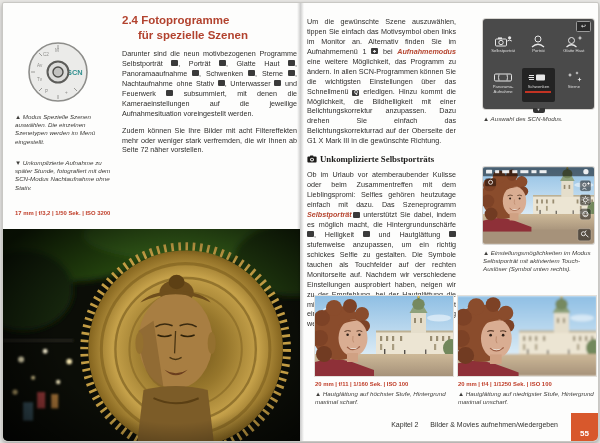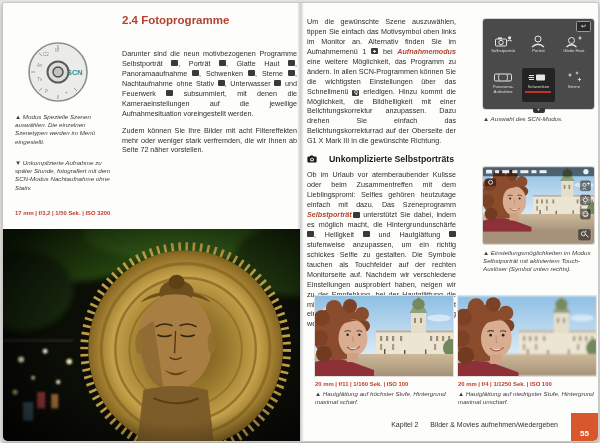--- a/index.html
+++ b/index.html
@@ -16,22 +16,22 @@
   .col{position:absolute;font-size:7.2px;line-height:1.38;color:#2e2d2b;text-align:justify;}
   .lp-col{left:119px;top:46px;width:175px;}
   .rp-col{left:304px;top:14px;width:149px;}
   .p{margin:0 0 7px 0;}
   .red-it{color:#b5452f;font-style:italic;font-weight:bold;}
   .chip{display:inline-block;width:7px;height:6px;background:#3a3a3a;border-radius:1px;
     vertical-align:-0.5px;position:relative;}
   .chip.cam{background-image:radial-gradient(circle 1.3px at 50% 55%, #e8e8e8 90%, rgba(0,0,0,0) 100%);background-color:#3a3a3a;}
   .chip.q{text-align:center;}
   .chip.q span{display:block;font-size:4.6px;line-height:6px;color:#fff;font-weight:bold;font-style:normal;}
-  .sec-head{display:flex;align-items:center;gap:12px;margin:3px 0 5px 0;color:#1d1c1a;
-    font-weight:bold;font-size:8.8px;}
+  .sec-head{display:flex;align-items:center;gap:3px;margin:3px 0 5px 0;color:#1d1c1a;
+    font-weight:bold;font-size:8.8px;font-family:Liberation Serif, serif;}
   .caption{position:absolute;font-size:6.2px;line-height:1.32;color:#3d3c39;font-style:italic;}
   .settings{position:absolute;font-size:5.9px;font-weight:bold;color:#bf3d28;font-style:normal;}
   
   .dial{position:absolute;left:22px;top:36px;}
   .cap-dial{left:12px;top:110px;width:100px;}
   .cap-photo{left:12px;top:156px;width:101px;}
   .set-photo{left:12px;top:207px;width:101px;}
   
   .buddha{position:absolute;left:0;top:226px;width:297px;height:212px;overflow:hidden;}
   .buddha svg{display:block;}
@@ -177,20 +177,21 @@
       <circle cx="33" cy="33" r="10.5" fill="#dcdcda" stroke="#5c5c59" stroke-width="2"></circle>
       <circle cx="33" cy="33" r="5" fill="#c2c2c0" stroke="#4c4c49" stroke-width="1.4"></circle>
     </svg>
     <div class="caption cap-dial">▲ Modus Spezielle Szenen auswählen. Die einzelnen Szenetypen werden im Menü eingestellt.</div>
 
     <div class="caption cap-photo">▼ Unkomplizierte Aufnahme zu später Stunde, fotografiert mit dem SCN-Modus Nachtaufnahme ohne Stativ.</div>
     <div class="settings set-photo">17 mm | f/3,2 | 1/50 Sek. | ISO 3200</div>
 
     <div class="h1">
       <span>2.4 Fotoprogramme</span>
+      <span class="l2">für spezielle Szenen</span>
     </div>
 
     <div class="col lp-col">
       <p class="p"><span>Darunter sind die neun motivbezogenen Programme Selbstporträt </span><span class="chip"></span><span>, Porträt </span><span class="chip"></span><span>, Glatte Haut </span><span class="chip"></span><span>, Panoramaaufnahme </span><span class="chip"></span><span>, Schwenken </span><span class="chip"></span><span>, Sterne </span><span class="chip"></span><span>, Nachtaufnahme ohne Stativ </span><span class="chip"></span><span>, Unterwasser </span><span class="chip"></span><span> und Feuerwerk </span><span class="chip"></span><span> subsummiert, mit denen die Kameraeinstellungen auf die jeweilige Aufnahmesituation voreingestellt werden.</span></p>
       <p class="p">Zudem können Sie Ihre Bilder mit acht Filtereffekten mehr oder weniger stark verfremden, die wir Ihnen ab Seite 72 näher vorstellen.</p>
     </div>
 
     <div class="buddha">
       <svg width="297" height="212" viewBox="0 0 296 208" preserveAspectRatio="none">
         <rect width="296" height="208" fill="#0b0d07"></rect>

